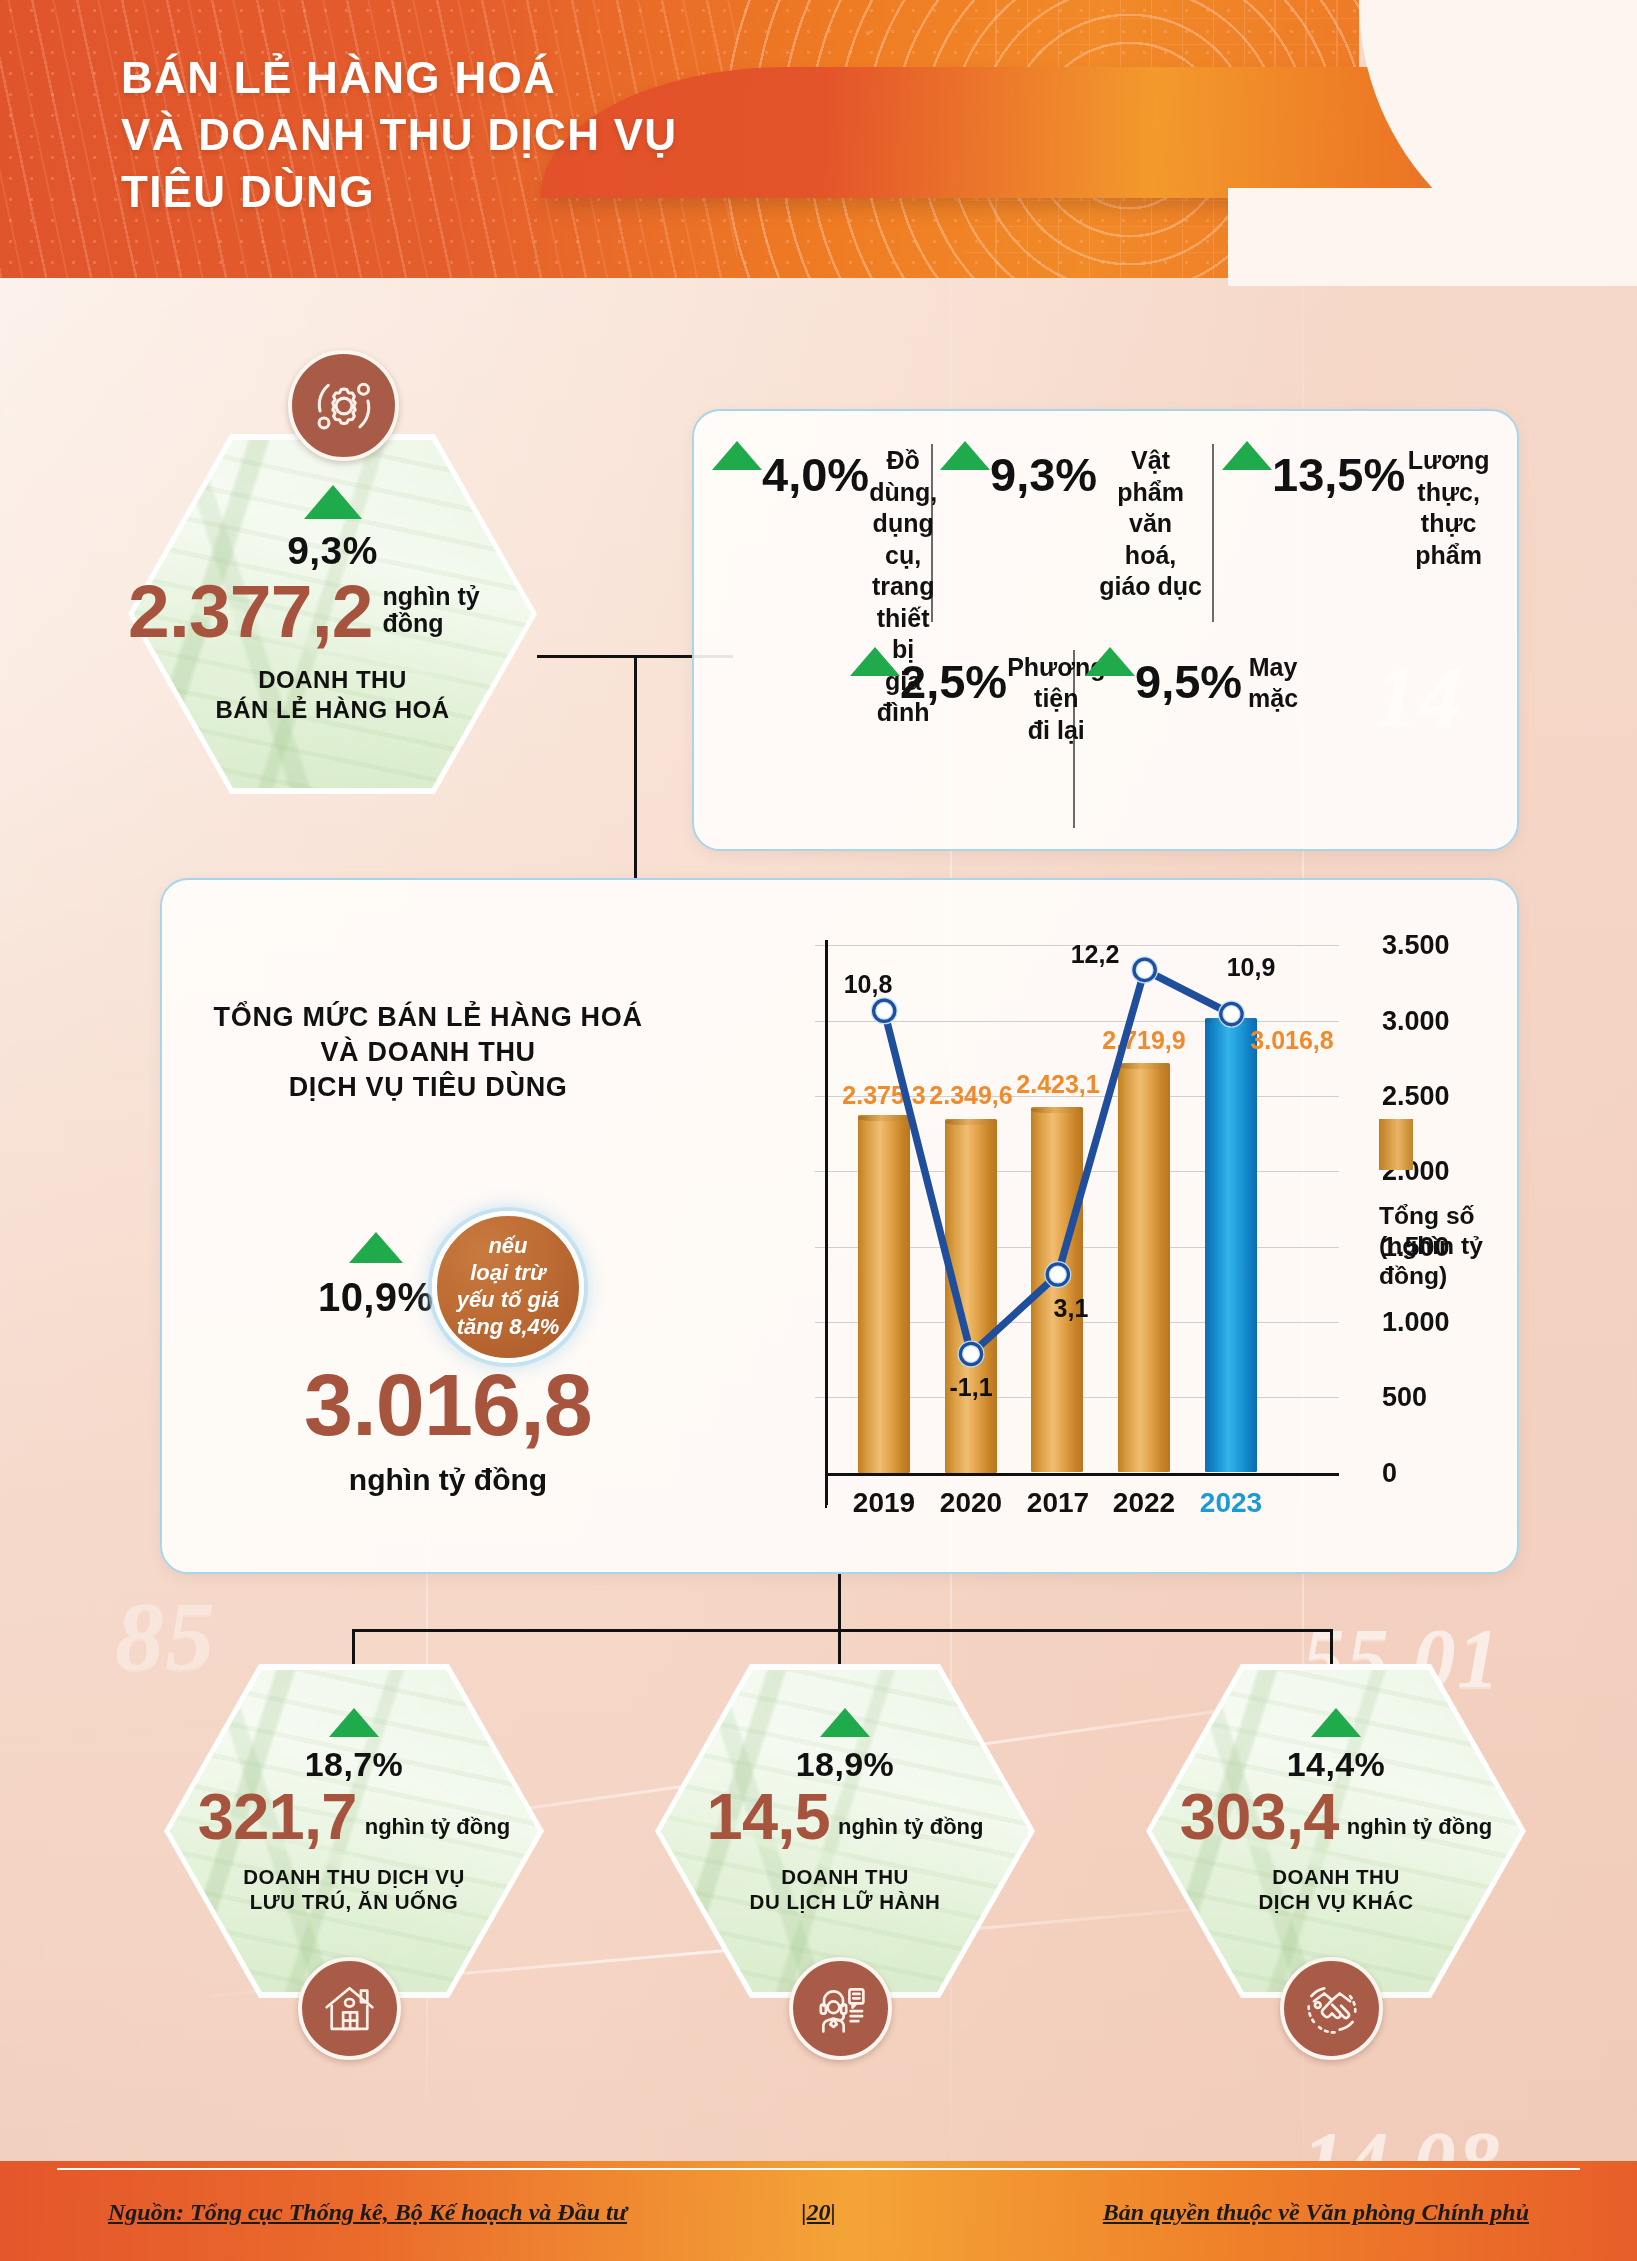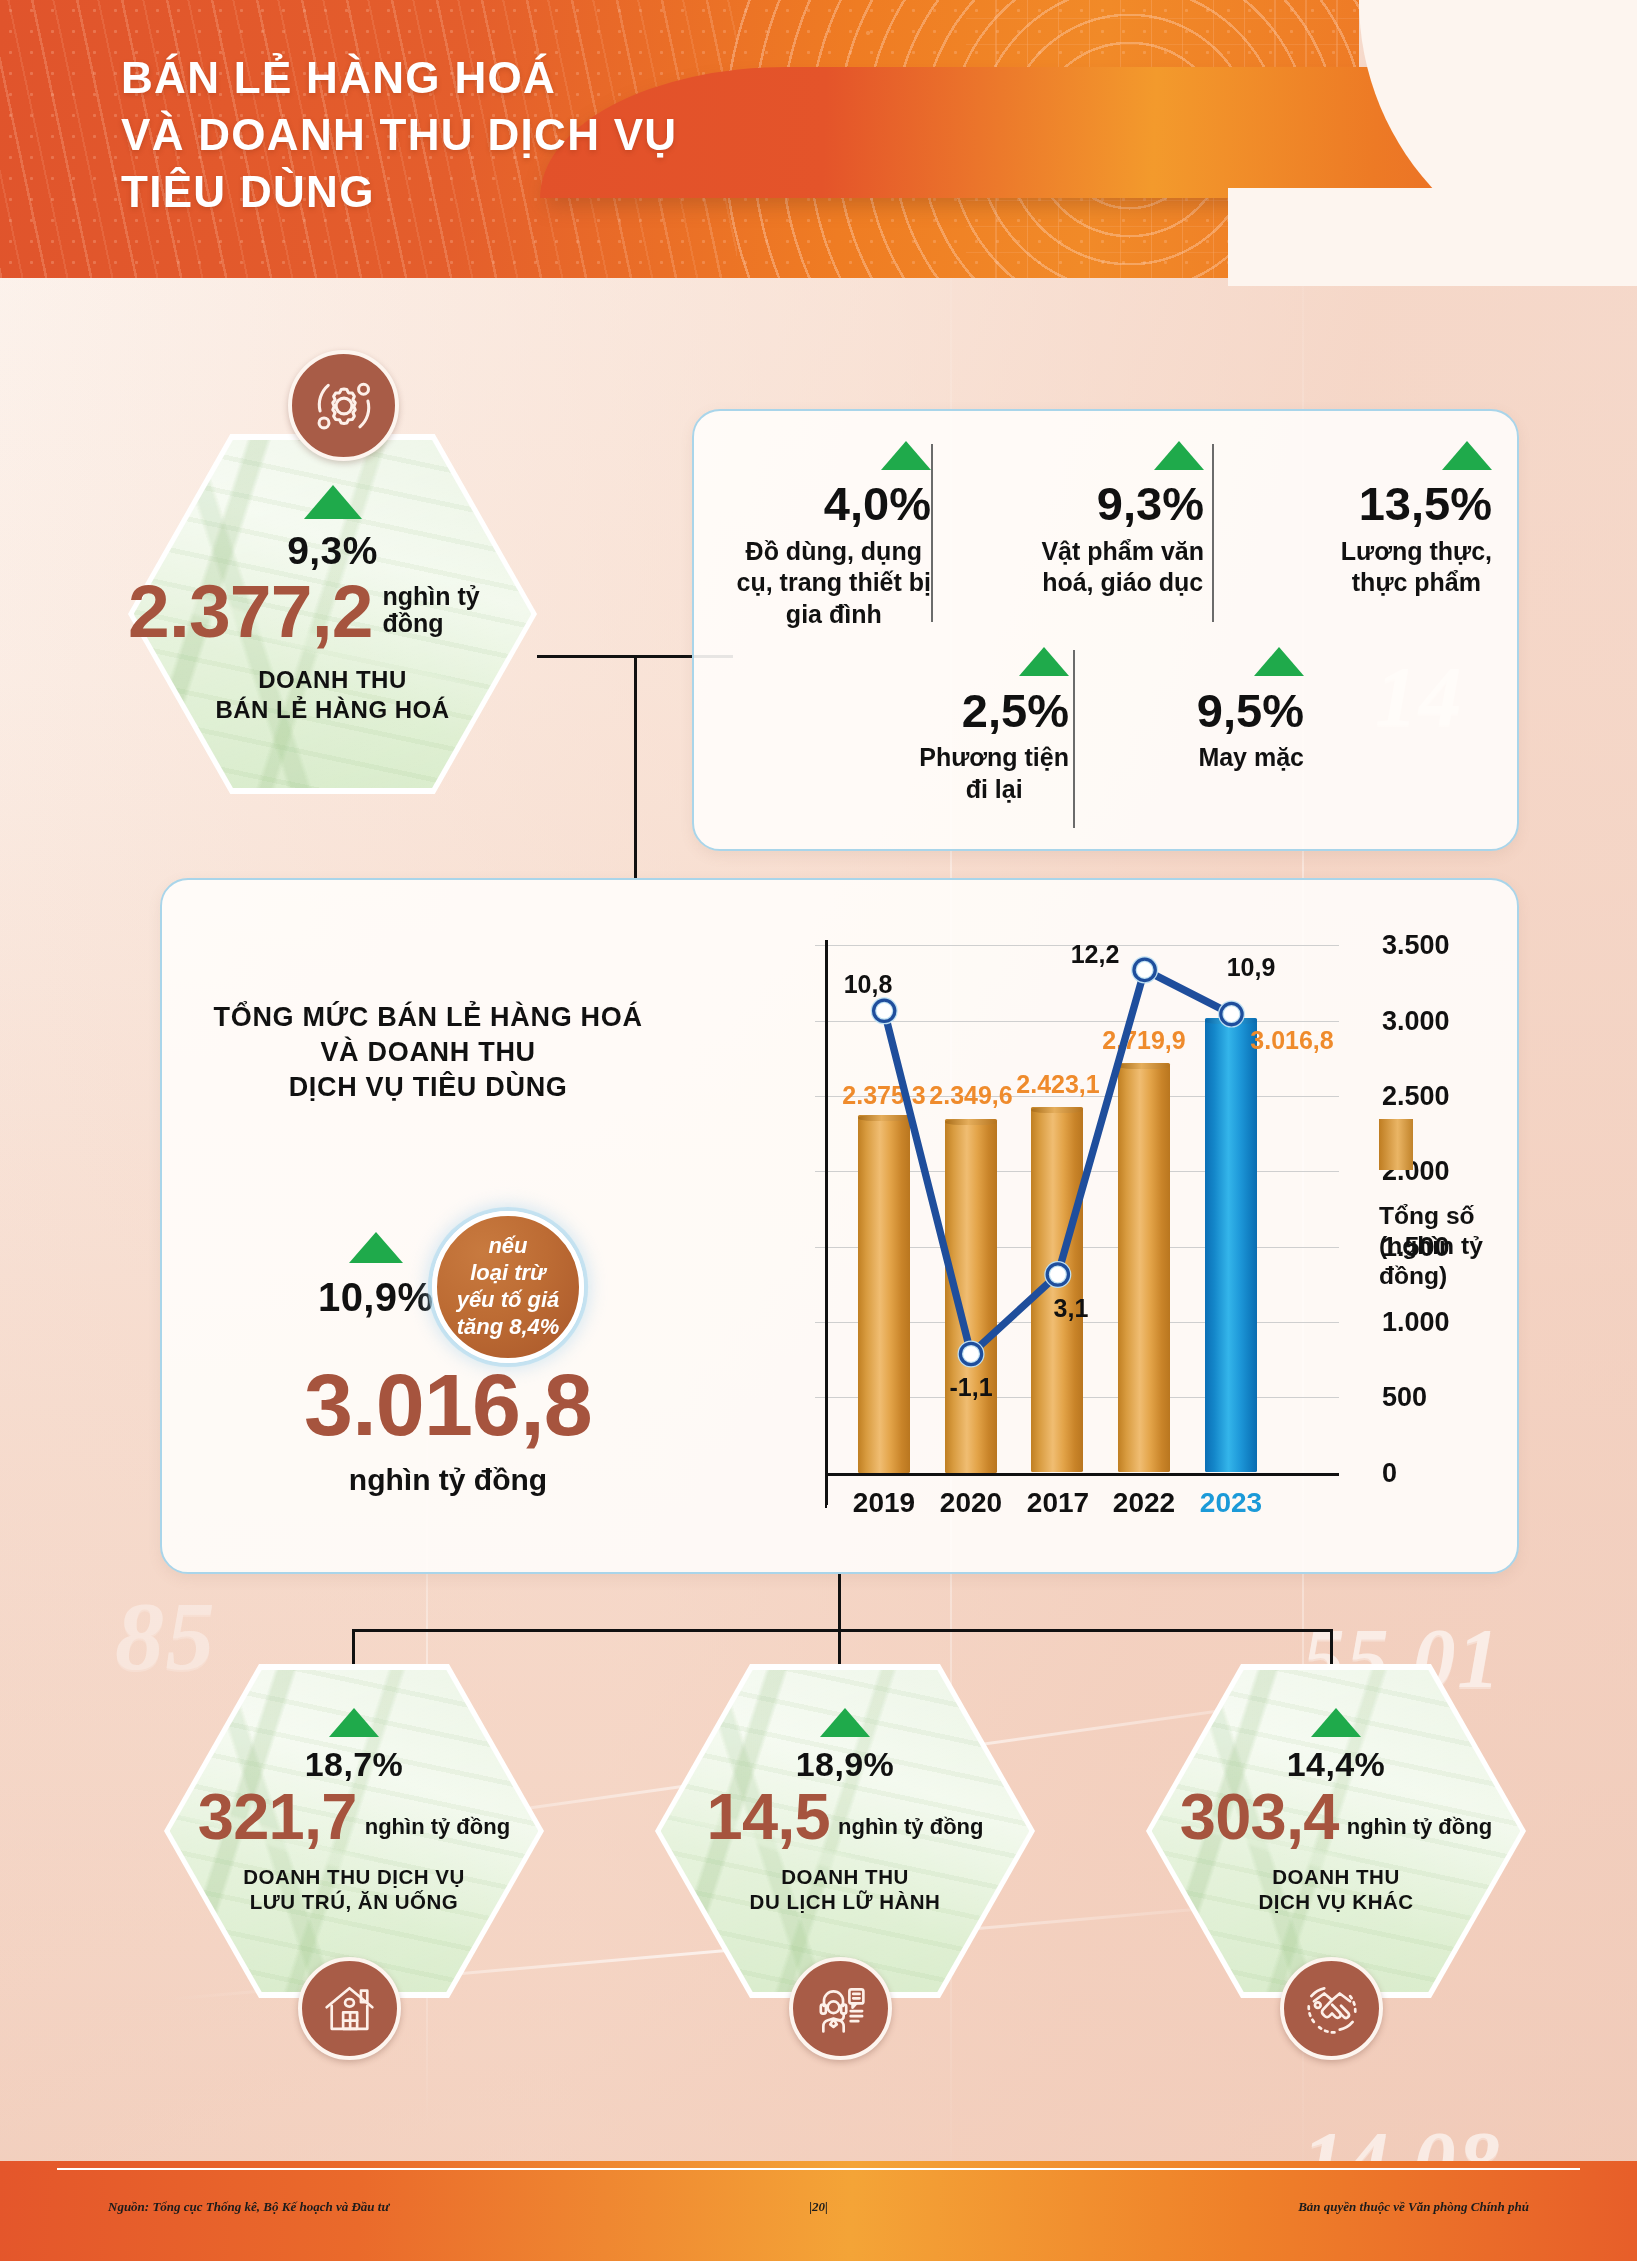--- a/index.html
+++ b/index.html
@@ -96,21 +96,21 @@
     position:absolute; left:0; bottom:0; width:1637px; height:100px;
     background:linear-gradient(92deg,#e4562b 0%,#ea6a2b 22%,#f2a martin 0%,#f4a437 52%,#ef8029 76%,#e75e29 100%);
     background:linear-gradient(92deg,#e4562b 0%,#ea6a2b 22%,#f4a437 52%,#ef8029 76%,#e75e29 100%);
   }
   #footer .fline {
     position:absolute; left:57px; right:57px; top:6.5px; height:2.5px;
     background:#ffffff;
   }
   #footer .ftxt {
     position:absolute; top:38px; font-family:"Liberation Serif", serif;
-    font-style:italic; font-weight:700; font-size:13px; color:#1b1b1b;
+    font-style:italic; font-weight:700; font-size:24px; color:#1b1b1b;text-decoration:underline;
   }
   #footer-source { left:108px; }
   #footer-page { left:0; width:1637px; text-align:center; }
   #footer-copy { right:108px; }
 
   
   .hex {
     position:absolute;
     clip-path: polygon(25% 0%, 75% 0%, 100% 50%, 75% 100%, 25% 100%, 0% 50%);
     background:
@@ -160,21 +160,21 @@
 
   .card {
     position:absolute; background:rgba(255,253,251,.90);
     border:2.5px solid #a9d5ea; border-radius:28px;
     box-shadow:0 4.1px 13px rgba(150,110,90,.10);
   }
   .vdiv { position:absolute; width:1.6px; background:#6b6b6b; }
   .conn { position:absolute; background:#111; }
 
   
-  .cat { position:absolute; display:flex; flex-direction:column; align-items:flex-end; }
+  .cat { position:absolute; display:flex; flex-direction:row; align-items:flex-start; }
   .cat .cpct { font-size:47px; font-weight:800; color:#111; margin-top:6.5px; letter-spacing:0; }
   .cat .cname {
     font-size:25px; font-weight:700; color:#111; text-align:center;
     line-height:1.26; margin-top:4.9px; white-space:pre-line;
   }
 
   
   #chart { position:absolute; }
   .ylab { position:absolute; right:0; font-size:27px; font-weight:700; color:#111; text-align:left; transform:translateY(-50%); }
   .grid { position:absolute; height:0.8px; background:#cfcfcf; }

